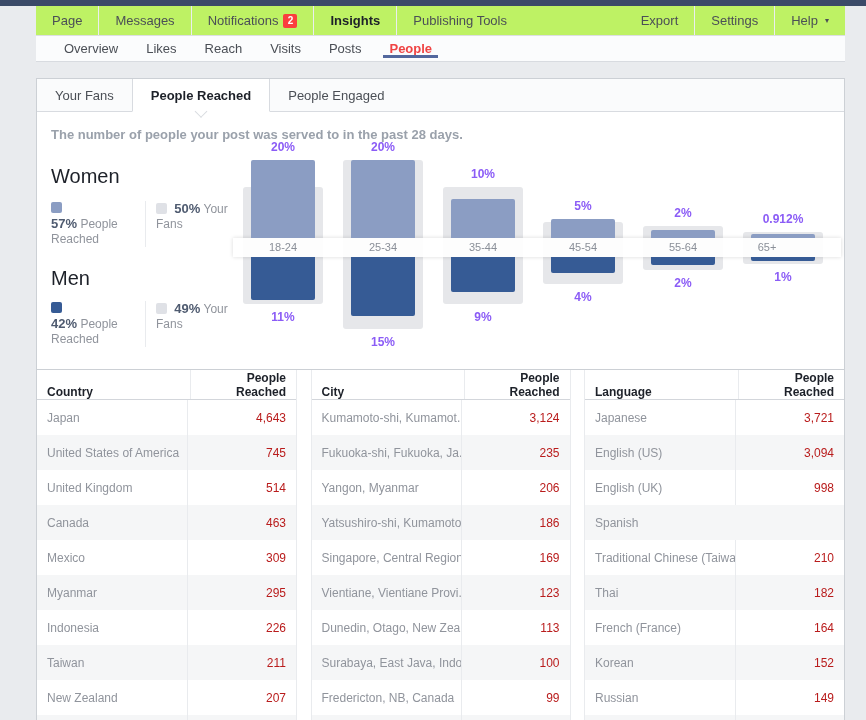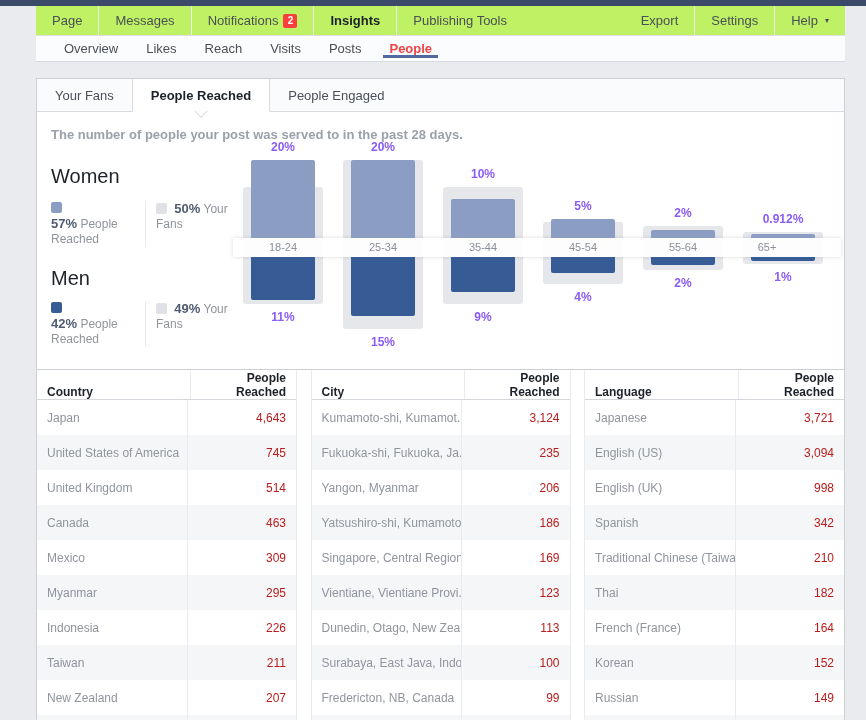--- a/index.html
+++ b/index.html
@@ -349,21 +349,20 @@
       <div class="t-row">
         <div class="c-name">English (US)</div>
         <div class="c-val">3,094</div>
       </div>
       <div class="t-row">
         <div class="c-name">English (UK)</div>
         <div class="c-val">998</div>
       </div>
       <div class="t-row">
         <div class="c-name">Spanish</div>
-        <div class="c-val">342</div>
       </div>
       <div class="t-row">
         <div class="c-name">Traditional Chinese (Taiwan)</div>
         <div class="c-val">210</div>
       </div>
       <div class="t-row">
         <div class="c-name">Thai</div>
         <div class="c-val">182</div>
       </div>
       <div class="t-row">

